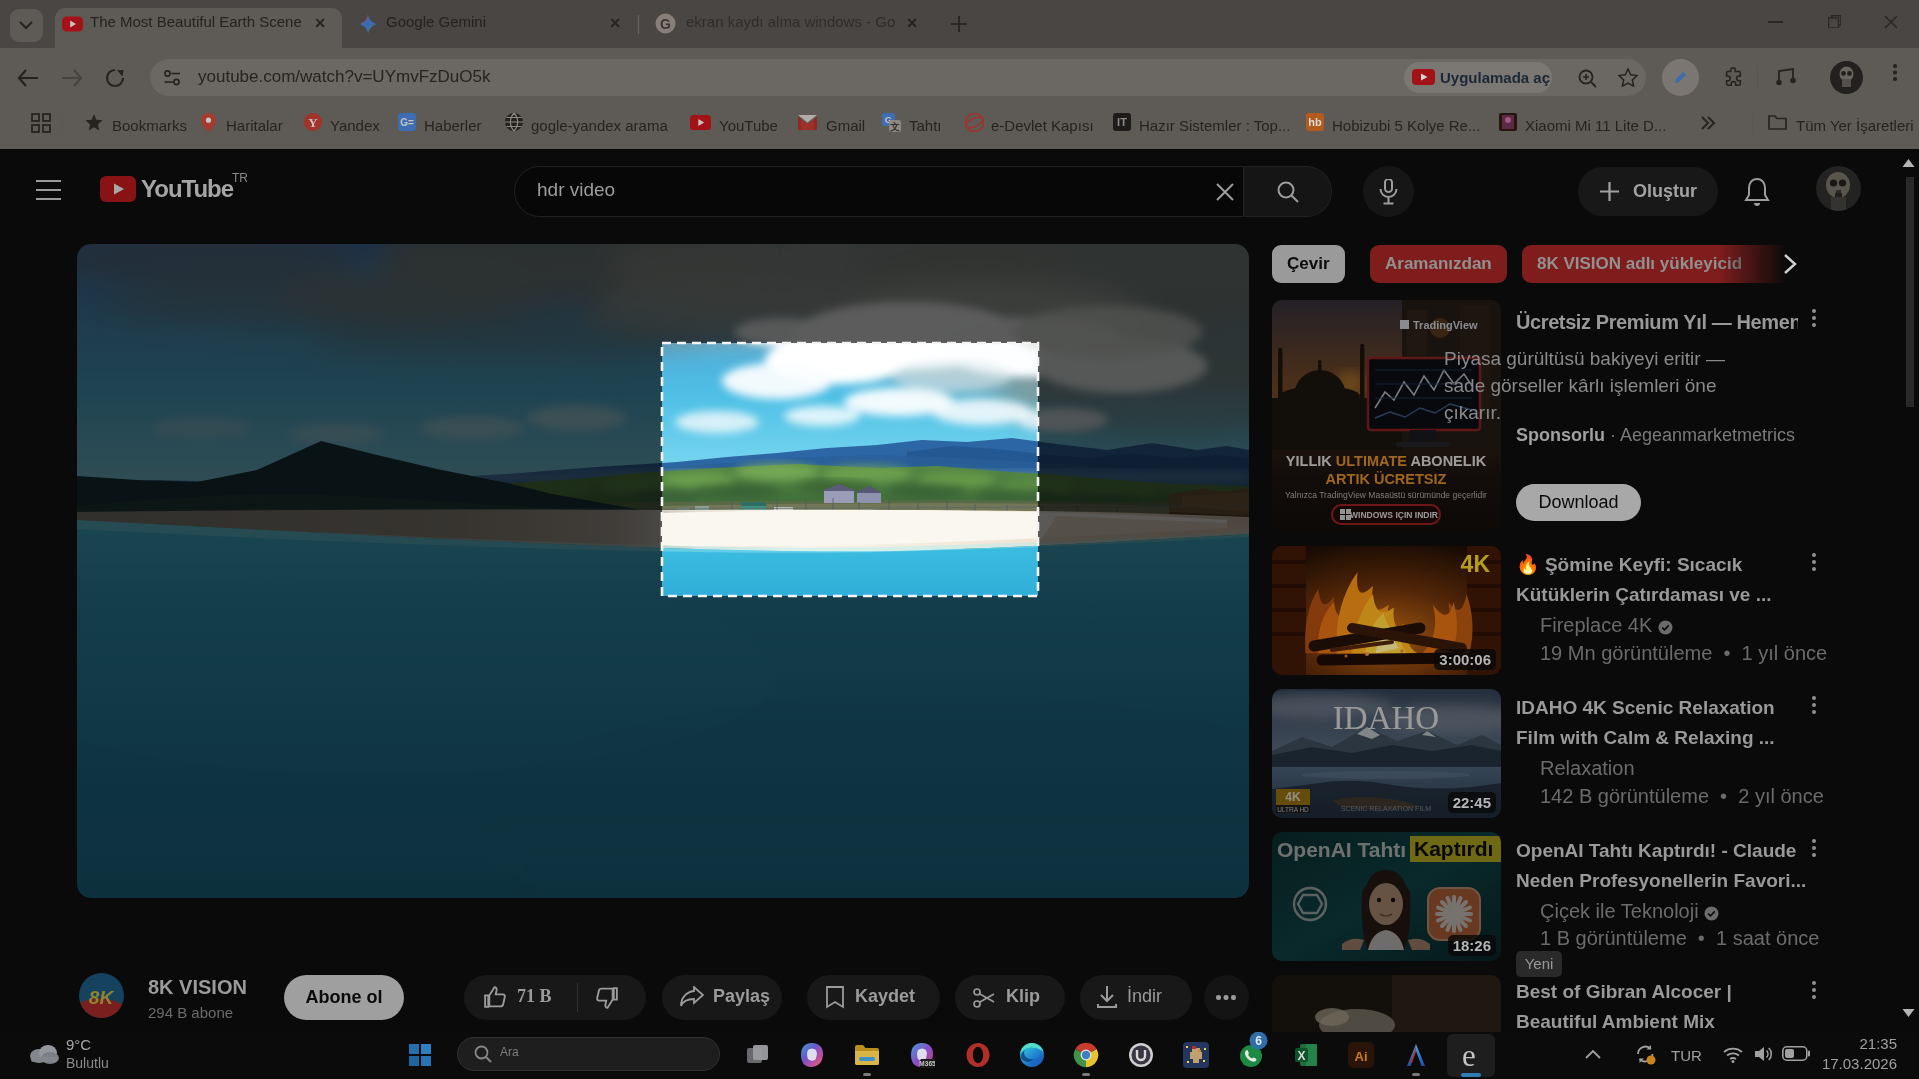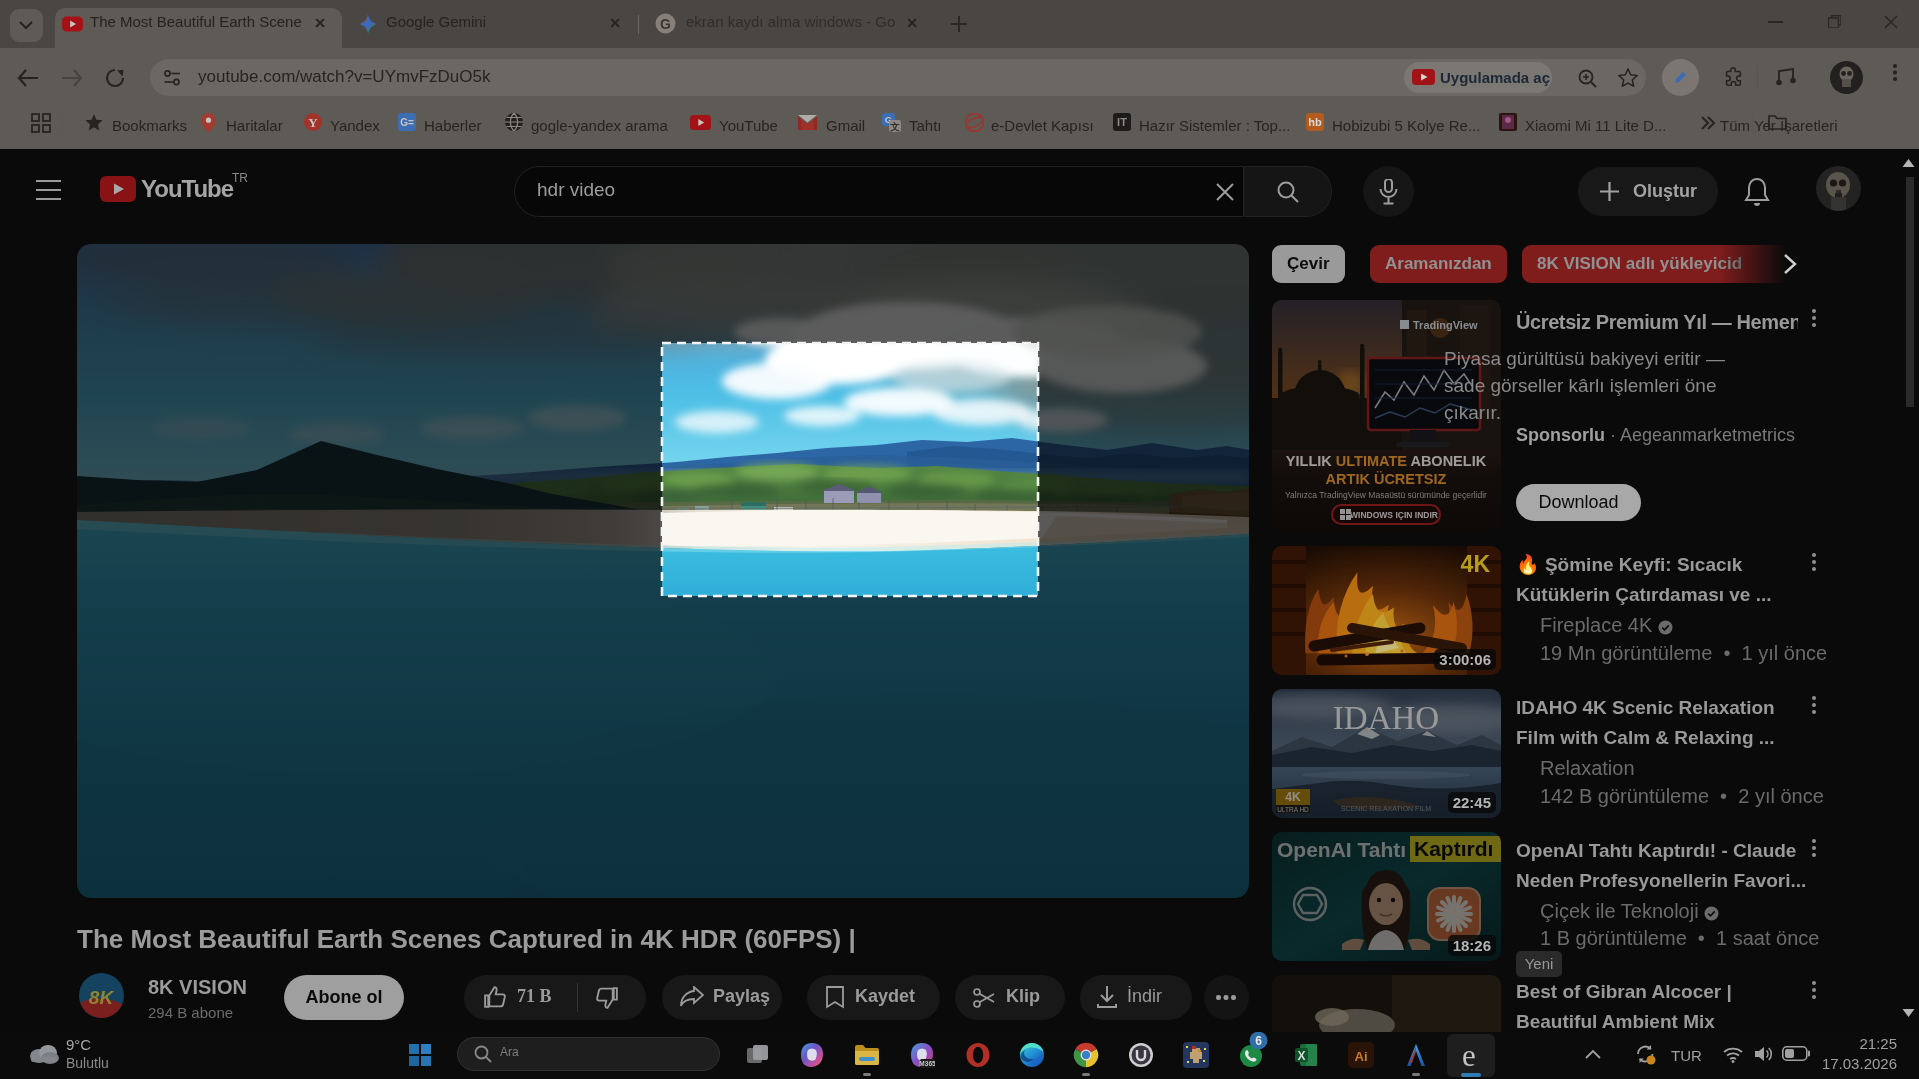--- a/index.html
+++ b/index.html
@@ -232,21 +232,21 @@
       <circle cx="9" cy="7" r="3" fill="#9c5a84"></circle>
     </svg>
     <div class="bm" style="left:1525px;">Xiaomi Mi 11 Lite D...</div>
     <svg class="abs" style="left:1700px;top:116px" width="16" height="14">
       <path d="M2 1 L8 7 L2 13 M8 1 L14 7 L8 13" stroke="#27241f" stroke-width="2" fill="none"></path>
     </svg>
     <div class="abs" style="left:1752px;top:115px;width:1px;height:18px;background:#5b5753;"></div>
     <svg class="abs" style="left:1768px;top:114px" width="19" height="16">
       <path d="M1 2 H7 L9 4.5 H18 V15 H1 Z" fill="none" stroke="#27241f" stroke-width="1.7"></path>
     </svg>
-    <div class="bm" style="left:1720px;">Tüm Yer İşaretleri</div>
+    <div class="bm" style="left:1796px;">Tüm Yer İşaretleri</div>
 
   <div id="taskbar"></div>
 
     <svg class="abs" style="left:26px;top:1040px" width="34" height="24">
       <ellipse cx="13" cy="16" rx="9" ry="7" fill="#83868c"></ellipse>
       <ellipse cx="22" cy="13" rx="9" ry="8" fill="#94979d"></ellipse>
       <ellipse cx="24" cy="18" rx="9" ry="6" fill="#7c7f85"></ellipse>
       <rect x="5" y="17" width="26" height="5" rx="2.5" fill="#83868c"></rect>
     </svg>
     <div class="abs tbtext" style="left:66px;top:1036px;font-size:15px;color:#a8a8a8;">9°C</div>
@@ -412,21 +412,21 @@
     </svg>
     <svg class="abs" style="left:1753px;top:1045px" width="20" height="18">
       <path d="M2 6 H6 L11 2 V16 L6 12 H2 Z" fill="#a0a0a0"></path>
       <path d="M13.5 5.5 a5 5 0 0 1 0 7 M15.8 3 a8.5 8.5 0 0 1 0 12" stroke="#a0a0a0" stroke-width="1.6" fill="none"></path>
     </svg>
     <svg class="abs" style="left:1782px;top:1046px" width="28" height="15">
       <rect x="0.8" y="0.8" width="24" height="13.4" rx="4" fill="none" stroke="#a0a0a0" stroke-width="1.6"></rect>
       <rect x="3" y="3" width="9" height="9" rx="2" fill="#a0a0a0"></rect>
       <rect x="26" y="4.5" width="2" height="6" rx="1" fill="#a0a0a0"></rect>
     </svg>
-    <div class="abs tbtext" style="left:1840px;top:1035px;width:57px;text-align:right;font-size:15px;color:#a0a0a0;">21:25</div>
+    <div class="abs tbtext" style="left:1840px;top:1035px;width:57px;text-align:right;font-size:15px;color:#a0a0a0;">21:35</div>
     <div class="abs tbtext" style="left:1815px;top:1055px;width:82px;text-align:right;font-size:15px;color:#a0a0a0;">17.03.2026</div>
 
   <div id="page">
 
     <div class="abs" style="left:36px;top:31px;">
       <div style="width:25px;height:2.4px;background:#9a9a9a;margin-bottom:6.4px;"></div>
       <div style="width:25px;height:2.4px;background:#9a9a9a;margin-bottom:6.4px;"></div>
       <div style="width:25px;height:2.4px;background:#9a9a9a;"></div>
     </div>
     <svg class="abs" style="left:100px;top:27px" width="36" height="26" viewBox="0 0 36 26">
@@ -477,21 +477,20 @@
             <use href="#scene"></use>
           </svg></div>
       <div class="scenewrap" id="brightwrap"><svg width="1172" height="654">
             <use href="#scene"></use>
           </svg></div>
       <svg class="abs" style="left:0;top:0" width="1172" height="654">
         <rect x="585" y="99" width="376" height="253" fill="none" stroke="#f4f4f4" stroke-width="2.6" stroke-dasharray="9 6"></rect>
       </svg>
     </div>
 
-    <div class="abs" style="left:77px;top:775px;font-size:26px;font-weight:bold;color:#9b9b9b;">The Most Beautiful Earth Scenes Captured in 4K HDR (60FPS) |</div>
     <div class="abs" style="left:79px;top:824px;width:45px;height:45px;border-radius:50%;background:#14425f;overflow:hidden;">
       <svg width="45" height="45">
           <path d="M0 30 Q22 20 45 32 V45 H0 Z" fill="#7a1e1e"></path>
           <text x="22" y="31" font-size="19" font-weight="bold" font-style="italic" fill="#8f8431" text-anchor="middle" font-family="Liberation Sans">8K</text>
         </svg>
     </div>
     <div class="abs" style="left:148px;top:827px;font-size:20px;font-weight:bold;color:#9b9b9b;">8K VISION</div>
     <div class="abs" style="left:148px;top:855px;font-size:15px;color:#6b6b6b;">294 B abone</div>
     <div class="abs" style="left:284px;top:826px;width:120px;height:45px;border-radius:23px;background:#9f9f9f;text-align:center;line-height:45px;font-size:18px;font-weight:bold;color:#0a0a0a;">Abone ol</div>
 

